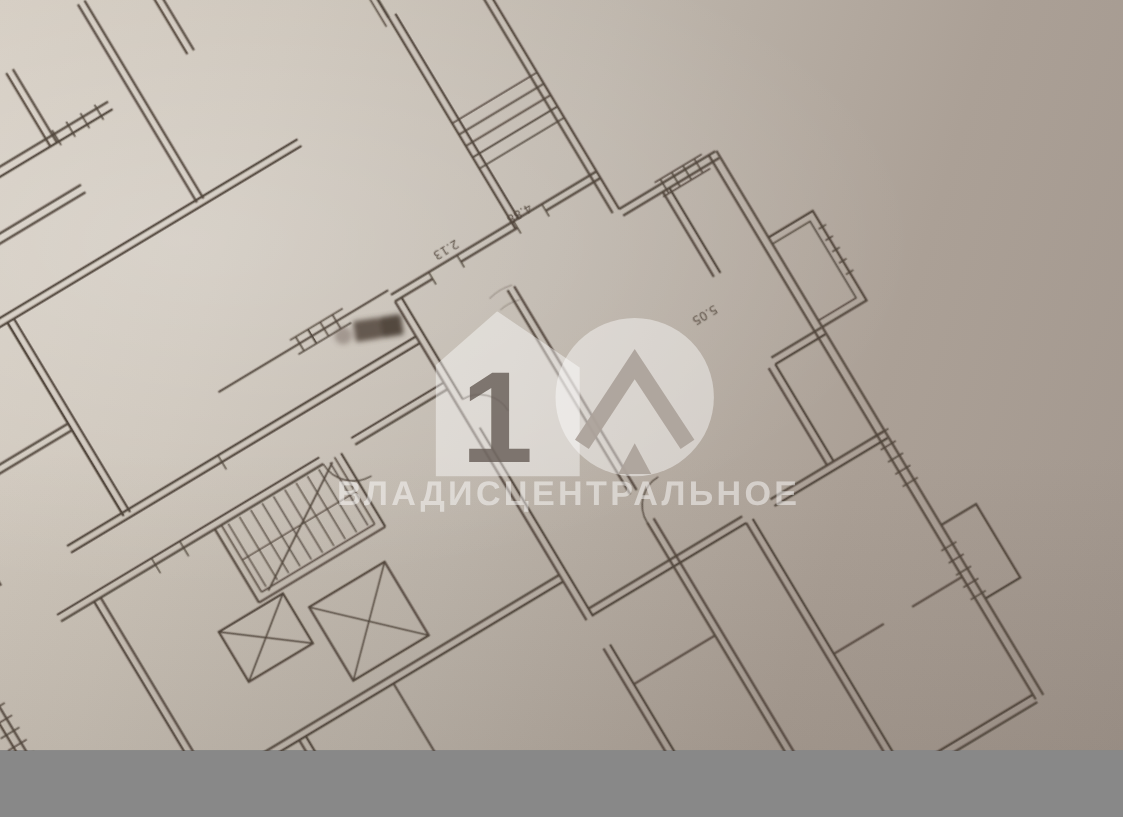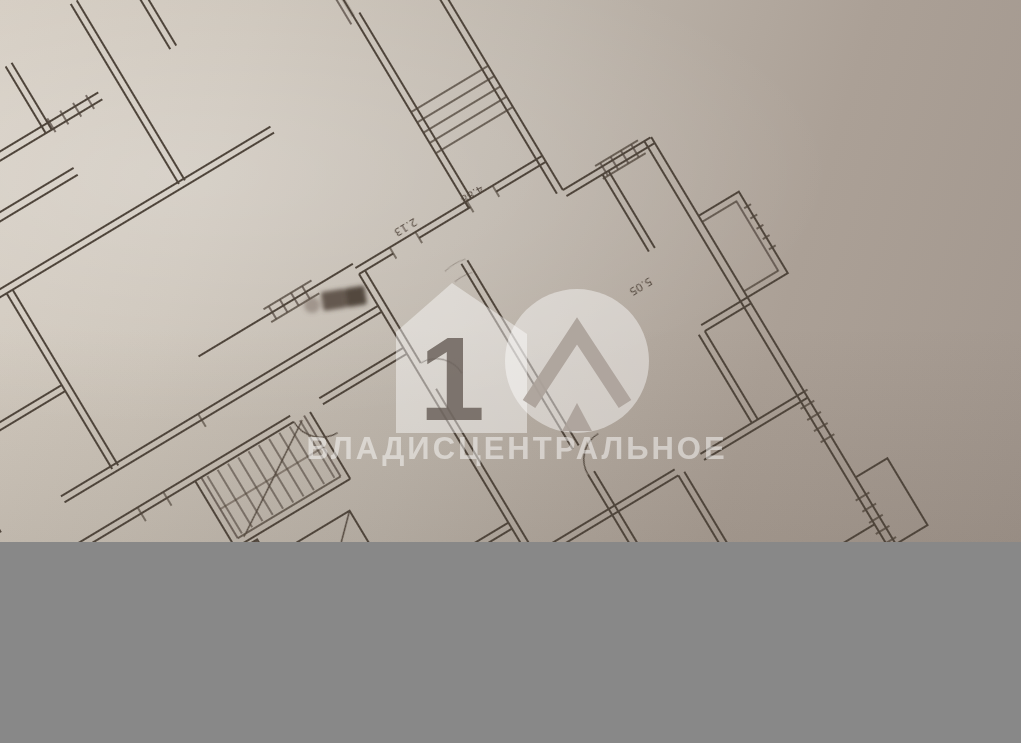--- a/index.html
+++ b/index.html
@@ -1,18 +1,18 @@
 <!DOCTYPE html>
 <html><head>
 <meta charset="utf-8">
 <style>
   html,body{margin:0;padding:0;background:#888;}
   .photo{
     position:relative;
-    width:1021px;height:542px;
+    width:1021px;height:682px;
     overflow:hidden;
     background:
       radial-gradient(120% 85% at 16% 32%, rgba(255,255,255,0.22), rgba(255,255,255,0) 55%),
       linear-gradient(180deg, rgba(0,0,0,0) 60%, rgba(59,48,38,0.10) 100%),
       linear-gradient(107deg, #d4ccc1 0%, #ccc4b9 22%, #beb6ac 46%, #aba096 74%, #a2978e 100%);
     font-family:"Liberation Sans", sans-serif;
   }
   svg{position:absolute;left:0;top:0;}
   .wm-text{
     font-weight:bold;

